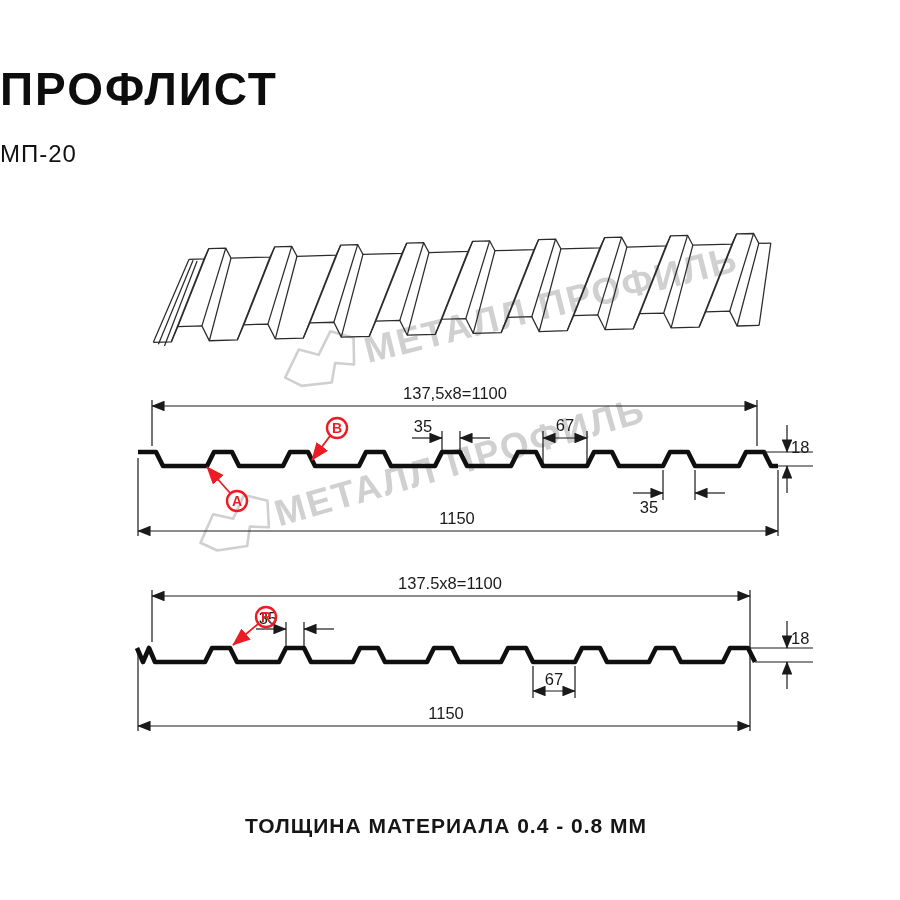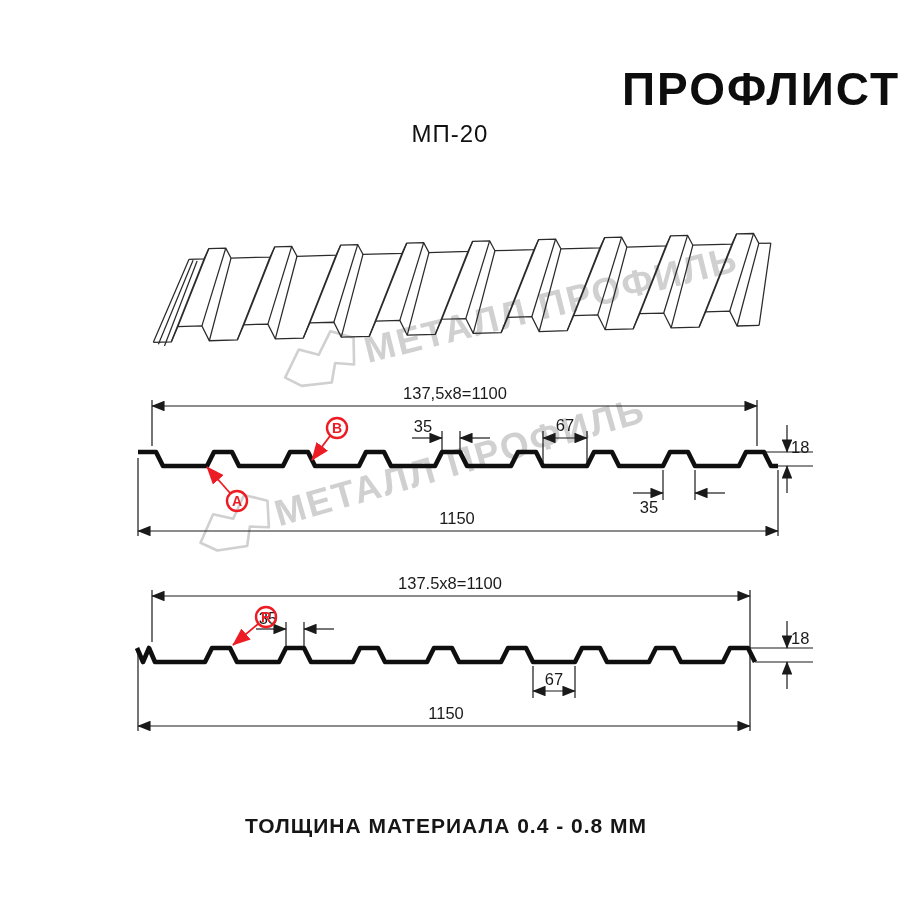--- a/index.html
+++ b/index.html
@@ -1,20 +1,20 @@
 <!DOCTYPE html>
 <html><head>
 <meta charset="utf-8">
 <style>
   html,body{margin:0;padding:0;background:#ffffff;}
   .page{position:relative;width:900px;height:900px;background:#fff;overflow:hidden;
         font-family:"Liberation Sans",sans-serif;}
-  .title{position:absolute;top:62px;left:0;width:900px;text-align:right;
+  .title{position:absolute;top:62px;left:0;width:900px;text-align:left;
          font-size:46px;font-weight:700;letter-spacing:2px;color:#0d0d0d;}
-  .subtitle{position:absolute;top:120px;left:0;width:900px;text-align:center;
+  .subtitle{position:absolute;top:140px;left:0;width:900px;
          font-size:24px;font-weight:500;letter-spacing:1px;color:#111;}
   .footer{position:absolute;top:814px;left:0;width:892px;text-align:center;
          font-size:21px;font-weight:700;letter-spacing:1px;color:#161616;}
   svg{position:absolute;top:0;left:0;}
   .thin{stroke:#2b2b2b;stroke-width:1.25;fill:none;}
   .dim{stroke:#1a1a1a;stroke-width:1.2;fill:none;}
   .profile{stroke:#0f0f0f;stroke-width:4.6;fill:none;stroke-linejoin:round;stroke-linecap:butt;}
   .dimtext{font-family:"Liberation Sans",sans-serif;font-size:16.5px;fill:#1a1a1a;}
   .wm{stroke:#c8c8c8;stroke-width:2.6;fill:none;stroke-linejoin:round;opacity:.85;}
   .wmtext{font-family:"Liberation Sans",sans-serif;font-weight:700;font-size:37px;

